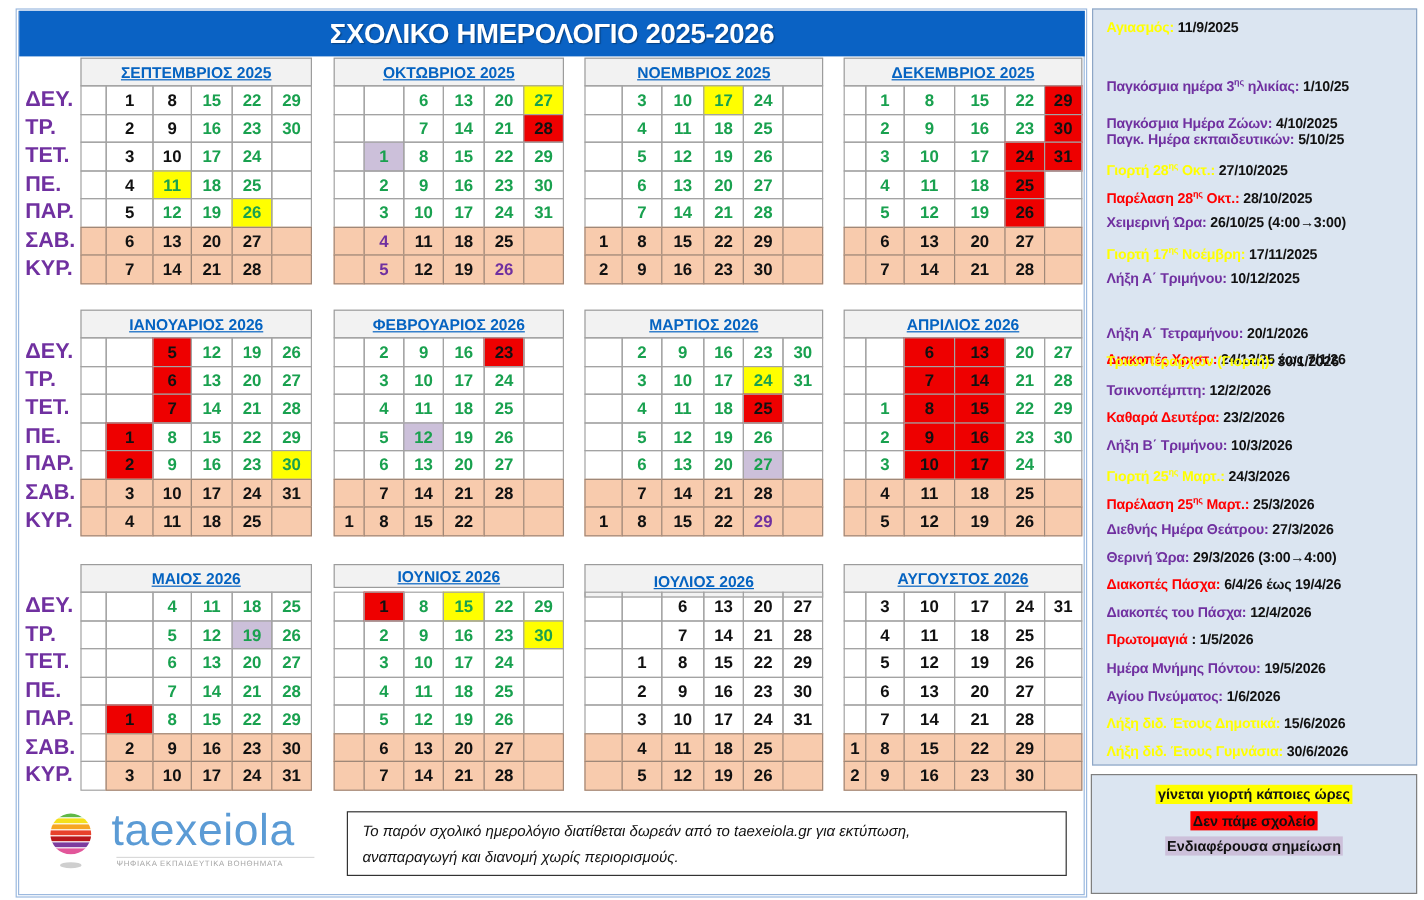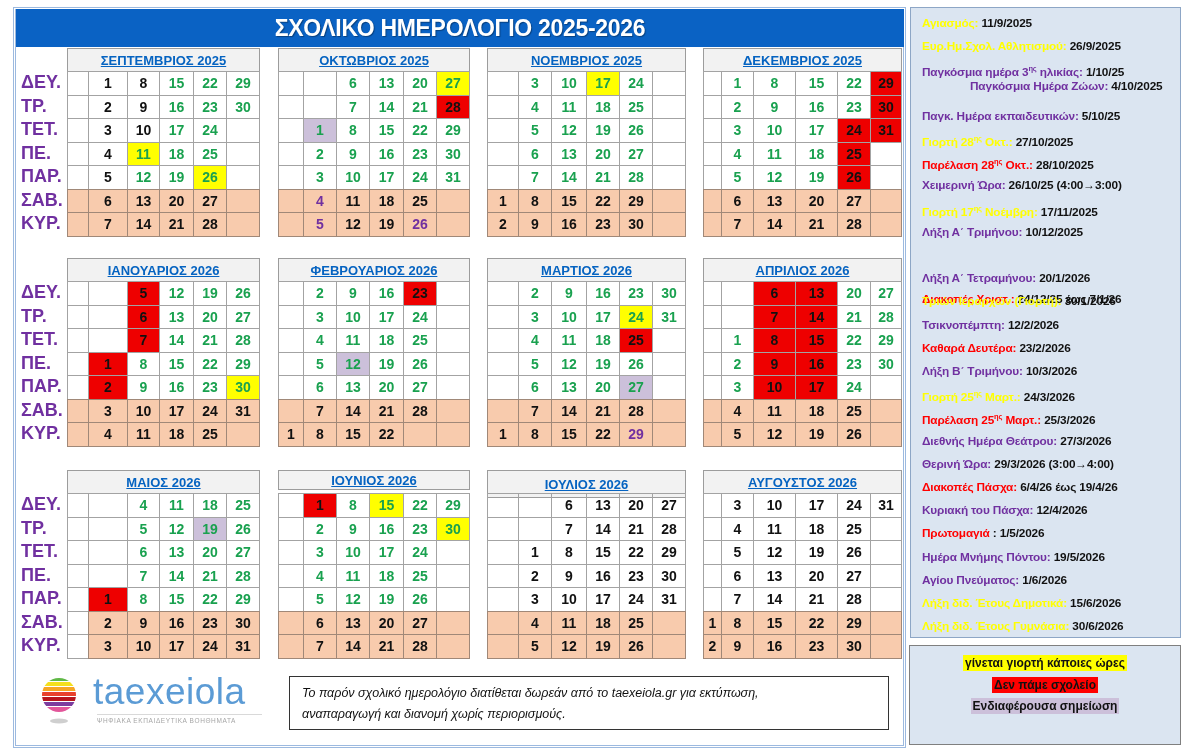--- a/index.html
+++ b/index.html
@@ -587,41 +587,40 @@
     <div class="cell" style="left: 870px; top: 516.5px; width: 32px; height: 24.5px; color: rgb(17, 17, 17);"></div>
     <div class="cell" style="left: 870px; top: 540px; width: 32px; height: 24.5px; color: rgb(17, 17, 17);"></div>
     <div class="cell" style="left: 870px; top: 563.5px; width: 32px; height: 24.5px; color: rgb(17, 17, 17);"></div>
     <div class="cell" style="left: 870px; top: 587px; width: 32px; height: 24.5px; color: rgb(17, 17, 17);"></div>
     <div class="cell we" style="left: 870px; top: 610.5px; width: 32px; height: 24.5px; color: rgb(17, 17, 17);"></div>
     <div class="cell we" style="left: 870px; top: 634px; width: 32px; height: 24.5px; color: rgb(17, 17, 17);"></div>
   </div>
 
 <div class="sidebar" id="sidebar">
     <div class="ev" style="top: 6px;"><span style="color: rgb(255, 255, 0);"><span>Αγιασμός:</span></span> <span>11/9/2025</span></div>
-    <div class="ev" style="top: 29.2px;"><span style="color: rgb(255, 255, 0);"><span>Ευρ.Ημ.Σχολ. Αθλητισμού:</span></span> <span>26/9/2025</span></div>
     <div class="ev" style="top: 52.4px;"><span style="color: rgb(112, 48, 160);"><span>Παγκόσμια ημέρα 3</span><sup>ης</sup><span> ηλικίας:</span></span> <span>1/10/25</span></div>
-    <div class="ev" style="top: 69px; margin-left: 48px;"><span style="color: rgb(112, 48, 160);"><span>Παγκόσμια Ημέρα Ζώων:</span></span> <span>4/10/2025</span></div>
+    <div class="ev" style="top: 86px;"><span style="color: rgb(112, 48, 160);"><span>Παγκόσμια Ημέρα Ζώων:</span></span> <span>4/10/2025</span></div>
     <div class="ev" style="top: 98.8px;"><span style="color: rgb(112, 48, 160);"><span>Παγκ. Ημέρα εκπαιδευτικών:</span></span> <span>5/10/25</span></div>
     <div class="ev" style="top: 122px;"><span style="color: rgb(255, 255, 0);"><span>Γιορτή 28</span><sup>ης</sup><span> Οκτ.:</span></span> <span>27/10/2025</span></div>
     <div class="ev" style="top: 145.2px;"><span style="color: rgb(255, 0, 0);"><span>Παρέλαση 28</span><sup>ης</sup><span> Οκτ.:</span></span> <span>28/10/2025</span></div>
     <div class="ev" style="top: 168.4px;"><span style="color: rgb(112, 48, 160);"><span>Χειμερινή  Ώρα:</span></span> <span>26/10/25 (4:00→3:00)</span></div>
     <div class="ev" style="top: 191.6px;"><span style="color: rgb(255, 255, 0);"><span>Γιορτή 17</span><sup>ης</sup><span> Νοέμβρη:</span></span> <span>17/11/2025</span></div>
     <div class="ev" style="top: 214.8px;"><span style="color: rgb(112, 48, 160);"><span>Λήξη Α΄ Τριμήνου:</span></span> <span>10/12/2025</span></div>
     <div class="ev" style="top: 238px; margin-top: 44px;"><span style="color: rgb(255, 0, 0);"><span>Διακοπές Χριστ.:</span></span> <span>24/12/25 έως 7/1/26</span></div>
     <div class="ev" style="top: 261.2px;"><span style="color: rgb(112, 48, 160);"><span>Λήξη Α΄ Τετραμήνου:</span></span> <span>20/1/2026</span></div>
     <div class="ev" style="top: 284.4px;"><span style="color: rgb(255, 255, 0);"><span>Τριών Ιεραρχών (Γιορτή):</span></span> <span>30/1/2026</span></div>
     <div class="ev" style="top: 307.6px;"><span style="color: rgb(112, 48, 160); text-align: right;"><span>Τσικνοπέμπτη:</span></span> <span>12/2/2026</span></div>
     <div class="ev" style="top: 330.8px;"><span style="color: rgb(255, 0, 0);"><span>Καθαρά Δευτέρα:</span></span> <span>23/2/2026</span></div>
     <div class="ev" style="top: 354px;"><span style="color: rgb(112, 48, 160);"><span>Λήξη Β΄ Τριμήνου:</span></span> <span>10/3/2026</span></div>
     <div class="ev" style="top: 377.2px;"><span style="color: rgb(255, 255, 0);"><span>Γιορτή 25</span><sup>ης</sup><span> Μαρτ.:</span></span> <span>24/3/2026</span></div>
     <div class="ev" style="top: 400.4px;"><span style="color: rgb(255, 0, 0);"><span>Παρέλαση 25</span><sup>ης</sup><span> Μαρτ.:</span></span> <span>25/3/2026</span></div>
     <div class="ev" style="top: 423.6px;"><span style="color: rgb(112, 48, 160);"><span>Διεθνής Ημέρα Θεάτρου:</span></span> <span>27/3/2026</span></div>
     <div class="ev" style="top: 446.8px;"><span style="color: rgb(112, 48, 160);"><span>Θερινή Ώρα:</span></span> <span>29/3/2026 (3:00→4:00)</span></div>
     <div class="ev" style="top: 470px;"><span style="color: rgb(255, 0, 0);"><span>Διακοπές Πάσχα:</span></span> <span>6/4/26 έως 19/4/26</span></div>
-    <div class="ev" style="top: 493.2px;"><span style="color: rgb(112, 48, 160);"><span>Κυριακή του Πάσχα:</span></span> <span>12/4/2026</span></div>
+    <div class="ev" style="top: 493.2px;"><span style="color: rgb(112, 48, 160);"><span>Διακοπές του Πάσχα:</span></span> <span>12/4/2026</span></div>
     <div class="ev" style="top: 516.4px;"><span style="color: rgb(255, 0, 0);"><span>Πρωτομαγιά</span></span> <span>: 1/5/2026</span></div>
     <div class="ev" style="top: 539.6px;"><span style="color: rgb(112, 48, 160);"><span>Ημέρα Μνήμης Πόντου:</span></span> <span>19/5/2026</span></div>
     <div class="ev" style="top: 562.8px;"><span style="color: rgb(112, 48, 160);"><span>Αγίου Πνεύματος:</span></span> <span>1/6/2026</span></div>
     <div class="ev" style="top: 586px;"><span style="color: rgb(255, 255, 0);"><span>Λήξη διδ. Έτους Δημοτικά:</span></span> <span>15/6/2026</span></div>
     <div class="ev" style="top: 609.2px;"><span style="color: rgb(255, 255, 0);"><span>Λήξη διδ. Έτους Γυμνάσια:</span></span> <span>30/6/2026</span></div>
   </div>
 
 <div class="legend" id="legend">
     <div class="row"><span style="background: rgb(255, 255, 0);">γίνεται γιορτή κάποιες ώρες</span></div>
     <div class="row"><span style="background: rgb(255, 0, 0);">Δεν πάμε σχολείο</span></div>

